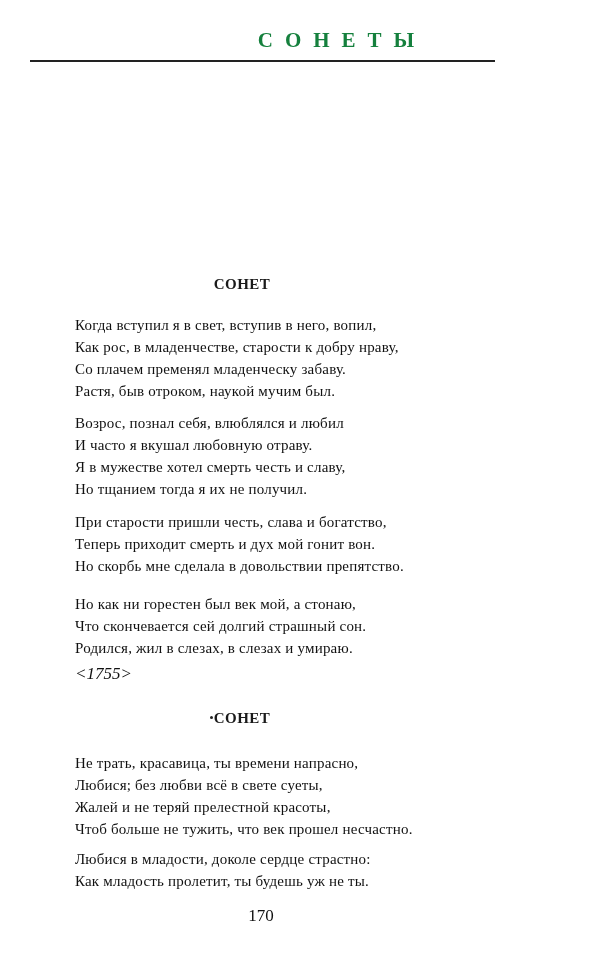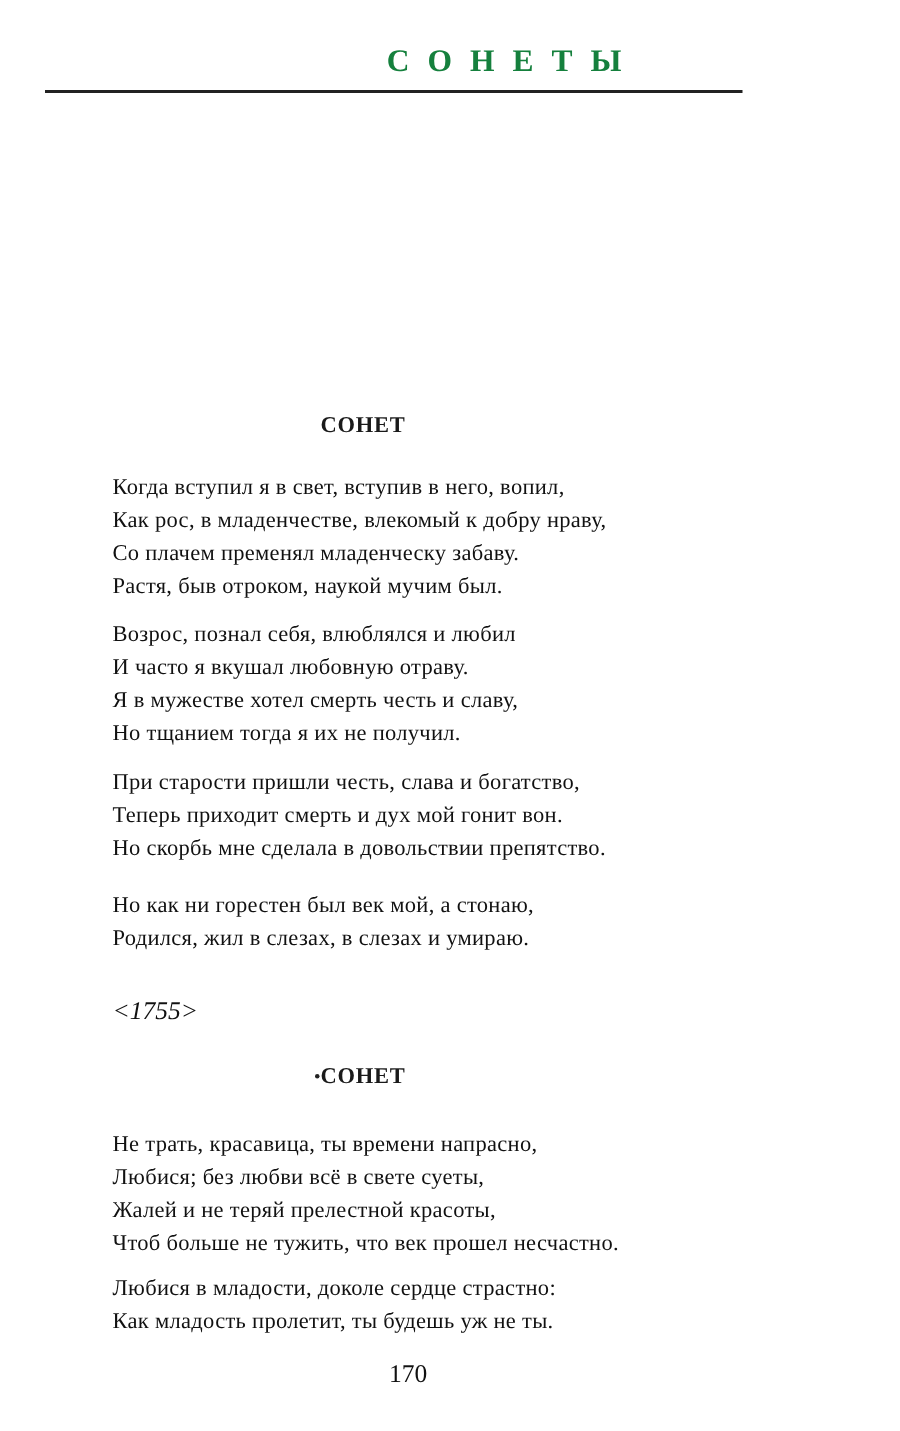--- a/index.html
+++ b/index.html
@@ -27,54 +27,55 @@
     letter-spacing: 0.2px;
   }
   .date {
     position: absolute; left: 75px; font-size: 17px; font-style: italic; color: #111;
   }
   .dot {
     position: absolute; left: 210px; top: 716px; width: 3px; height: 3px;
     background: #222; border-radius: 50%;
   }
   .page-number {
-    position: absolute; top: 906px; left: 12px; width: 520px; text-align: center;
+    position: absolute; top: 906px; left: 1px; width: 520px; text-align: center;
     font-size: 17px; color: #111;
   }
 </style>
 </head>
 <body>
 
 <div class="running-head">СОНЕТЫ</div>
 <div class="rule"></div>
 
 <div class="poem-title" style="top:276px;">СОНЕТ</div>
 
 <div class="stanza" style="top:314px;">
   <div class="line">Когда вступил я в свет, вступив в него, вопил,</div>
-  <div class="line">Как рос, в младенчестве, влекомый к добру нраву,</div>
+  <div class="line">Как рос, в младенчестве, старости к добру нраву,</div>
   <div class="line">Со плачем пременял младенческу забаву.</div>
   <div class="line">Растя, быв отроком, наукой мучим был.</div>
 </div>
 
 <div class="stanza" style="top:412px;">
   <div class="line">Возрос, познал себя, влюблялся и любил</div>
   <div class="line">И часто я вкушал любовную отраву.</div>
   <div class="line">Я в мужестве хотел смерть честь и славу,</div>
   <div class="line">Но тщанием тогда я их не получил.</div>
 </div>
 
 <div class="stanza" style="top:511px;">
   <div class="line">При старости пришли честь, слава и богатство,</div>
   <div class="line">Теперь приходит смерть и дух мой гонит вон.</div>
   <div class="line">Но скорбь мне сделала в довольствии препятство.</div>
 </div>
 
 <div class="stanza" style="top:593px;">
   <div class="line">Но как ни горестен был век мой, а стонаю,</div>
+  <div class="line">Что скончевается сей долгий страшный сон.</div>
   <div class="line">Родился, жил в слезах, в слезах и умираю.</div>
 </div>
 
 <div class="date" style="top:664px;">&lt;1755&gt;</div>
 
 <div class="dot"></div>
 
 <div class="poem-title" style="top:710px;">СОНЕТ</div>
 
 <div class="stanza" style="top:752px;">

